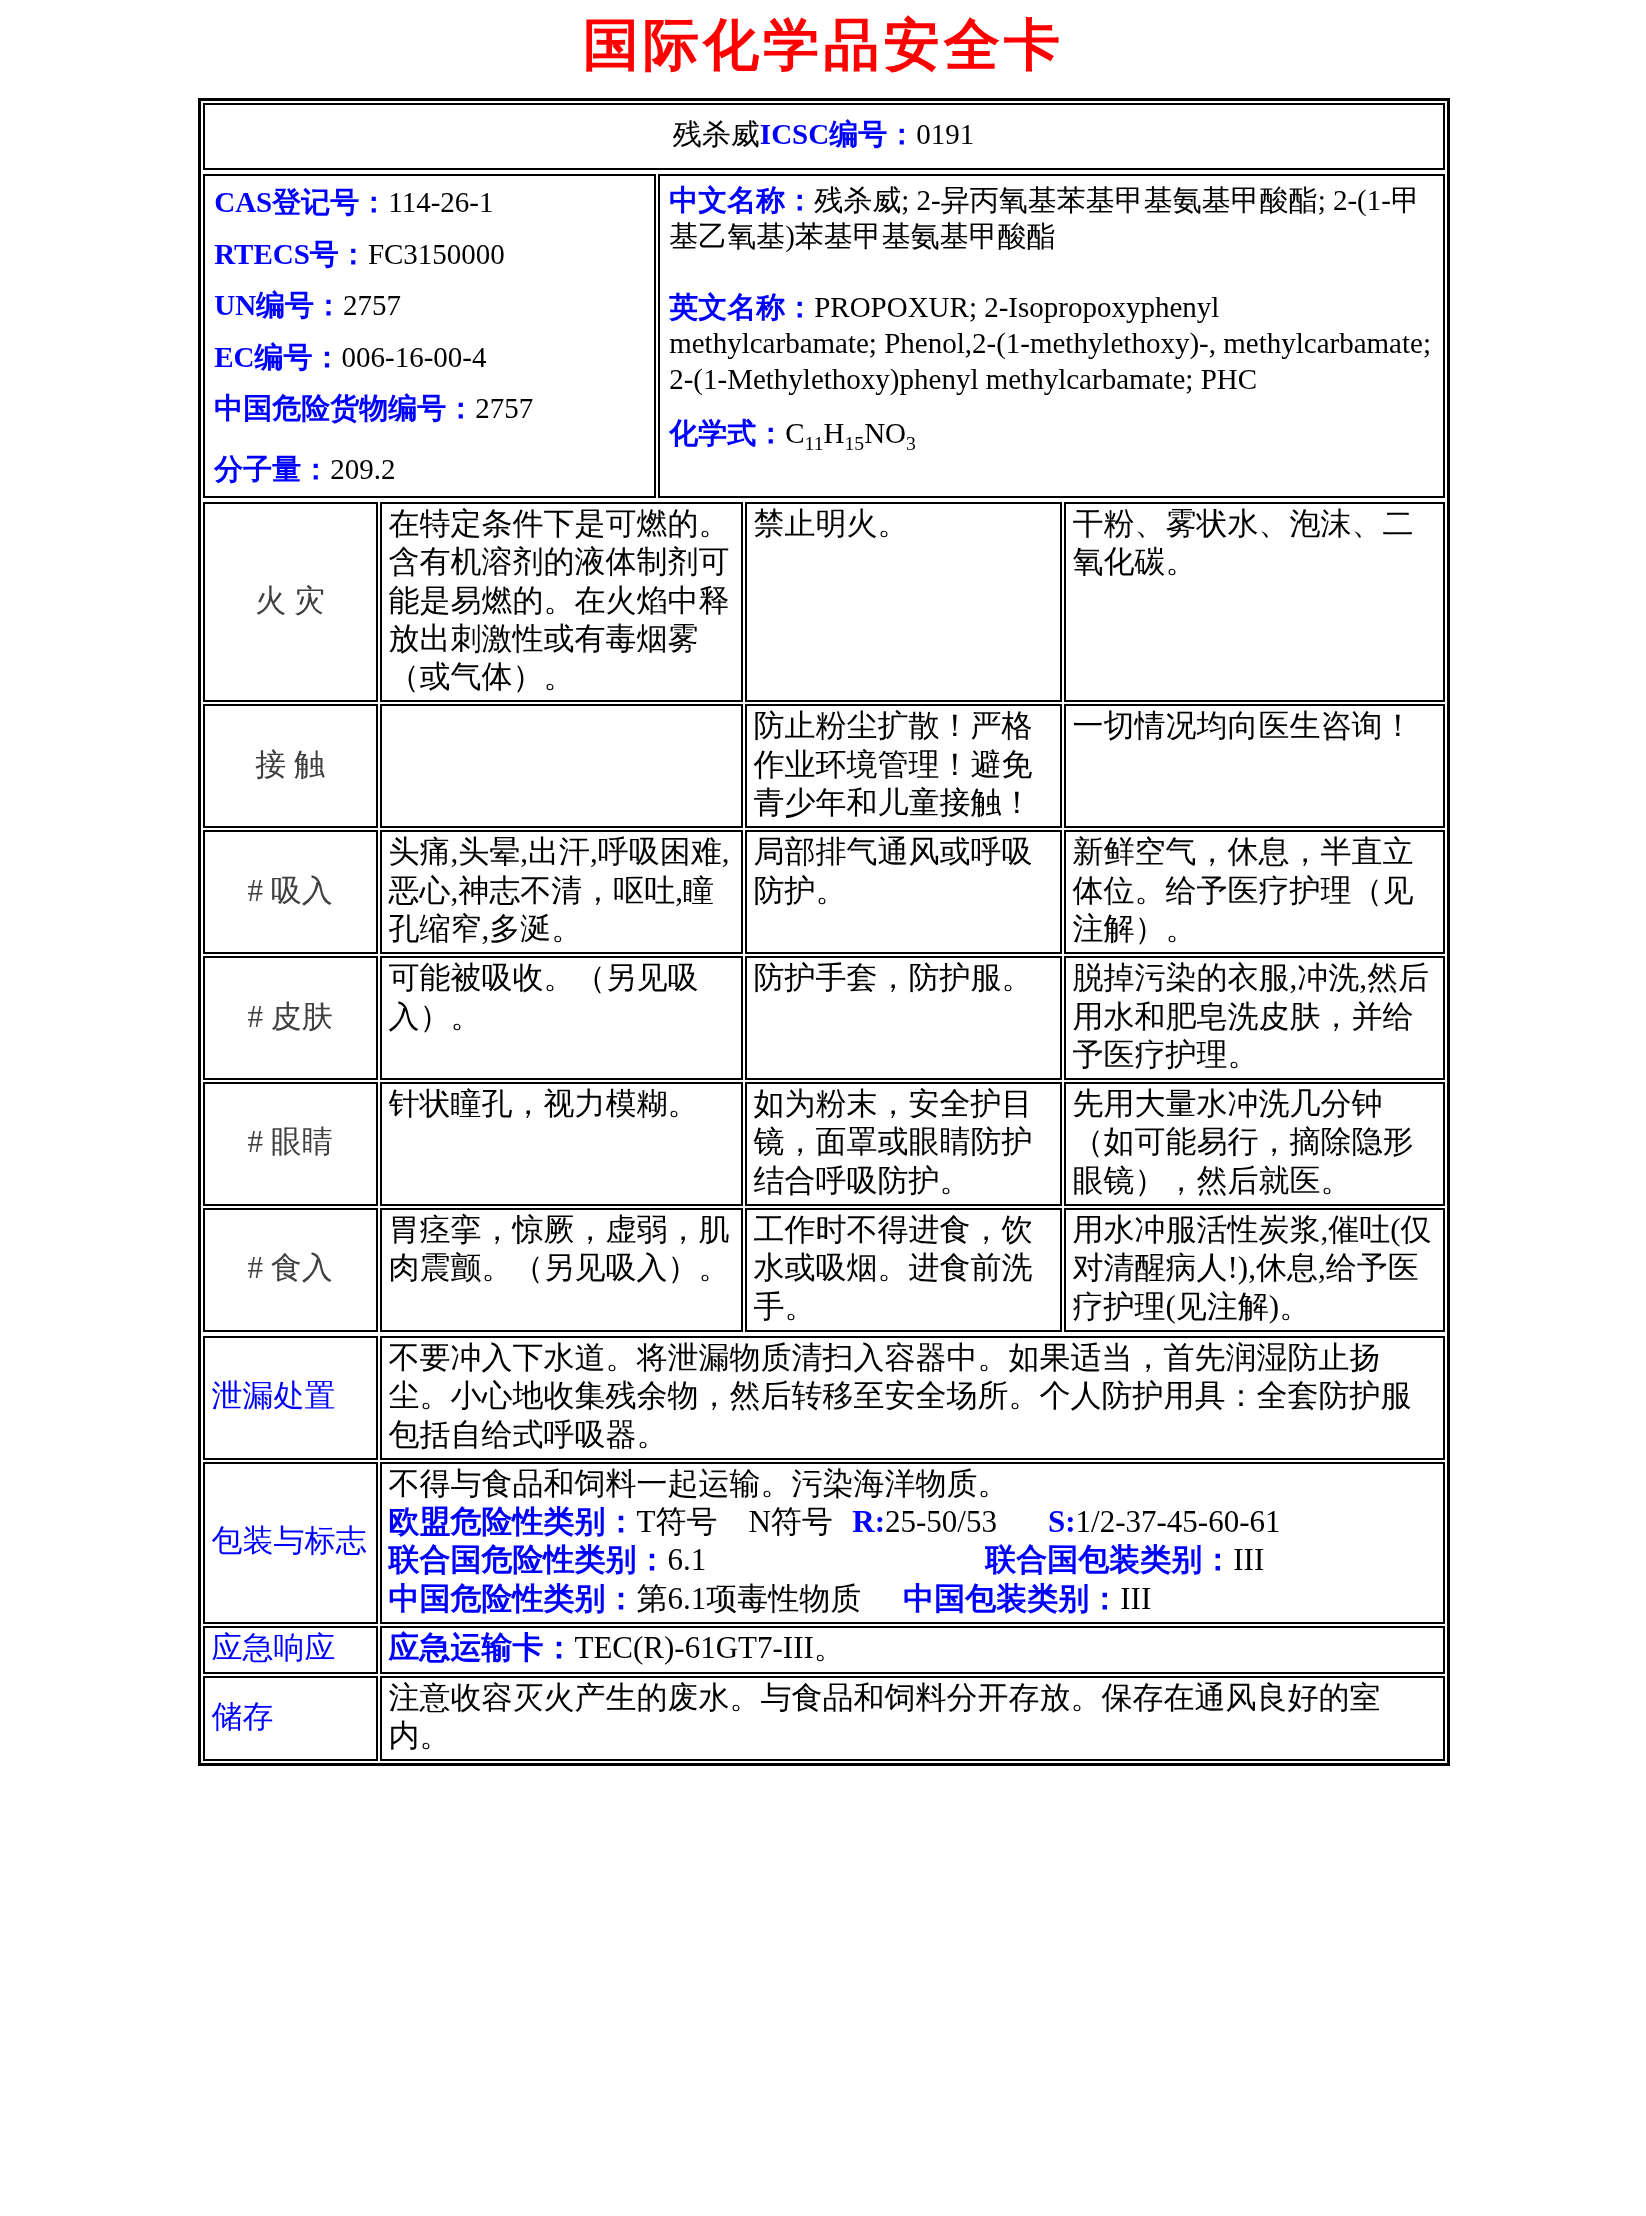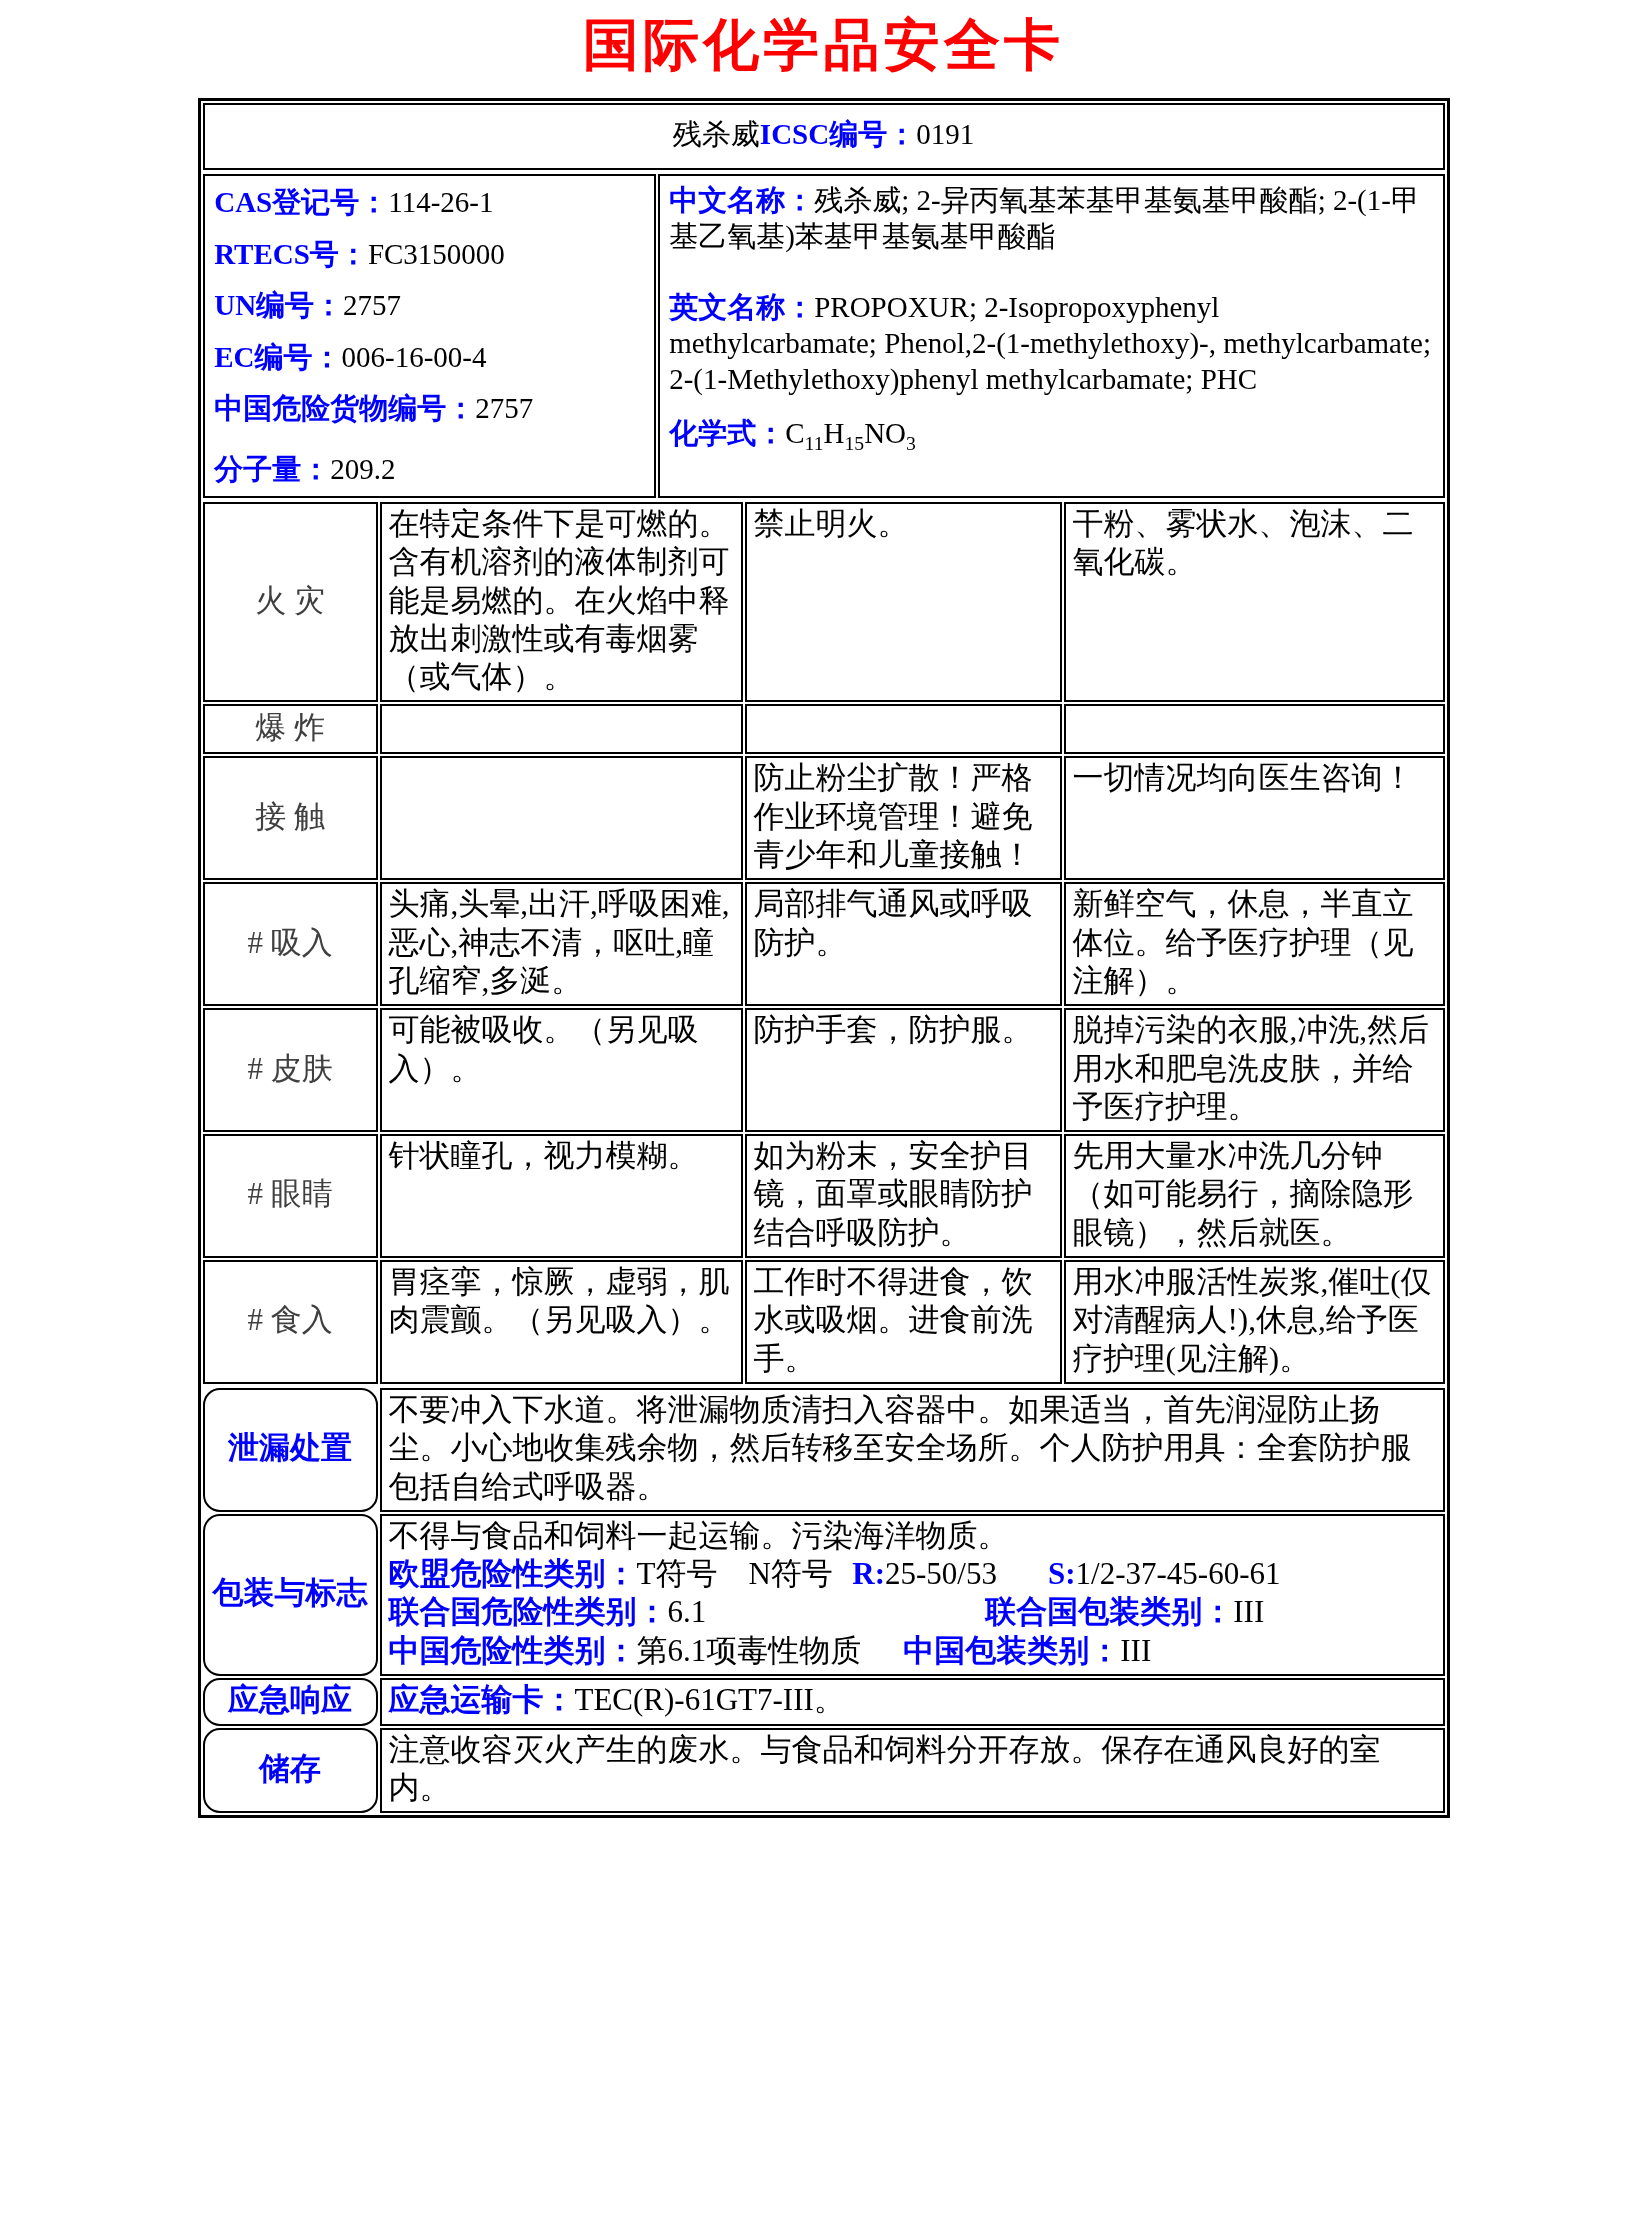--- a/index.html
+++ b/index.html
@@ -72,24 +72,23 @@
     vertical-align: middle;
     text-align: center;
     color: #404040;
     font-weight: normal;
   }
   .row-explosion td { height: 50px; }
 
   
   .label-cell {
     vertical-align: middle;
-    text-align: center;
+    text-align: left;
     color: #0000ff;
-    font-weight: bold;
-    border-radius: 17px;
+    font-weight: normal;
   }
   .row-emergency td { height: 38px; }
   .pk-line3 { display: flex; }
   .pk-line3 .pk-first { width: 57%; flex: 0 0 auto; }
   .ml-sm { margin-left: 19.5px; }
   .ml-md { margin-left: 42px; }
   .ml-lg { margin-left: 51px; }
 </style>
 </head>
 <body>
@@ -148,26 +147,20 @@
         <col style="width:317px">
         <col>
       </colgroup>
     <tbody>
     <tr>
       <td class="type-cell">火 灾</td>
       <td>在特定条件下是可燃的。含有机溶剂的液体制剂可能是易燃的。在火焰中释放出刺激性或有毒烟雾（或气体）。</td>
       <td>禁止明火。</td>
       <td>干粉、雾状水、泡沫、二氧化碳。</td>
     </tr>
-    <tr class="row-explosion">
-      <td class="type-cell">爆 炸</td>
-      <td></td>
-      <td></td>
-      <td></td>
-    </tr>
     <tr>
       <td class="type-cell">接 触</td>
       <td></td>
       <td>防止粉尘扩散！严格作业环境管理！避免青少年和儿童接触！</td>
       <td>一切情况均向医生咨询！</td>
     </tr>
     <tr>
       <td class="type-cell"># 吸入</td>
       <td>头痛,头晕,出汗,呼吸困难,恶心,神志不清，呕吐,瞳孔缩窄,多涎。</td>
       <td>局部排气通风或呼吸防护。</td>

